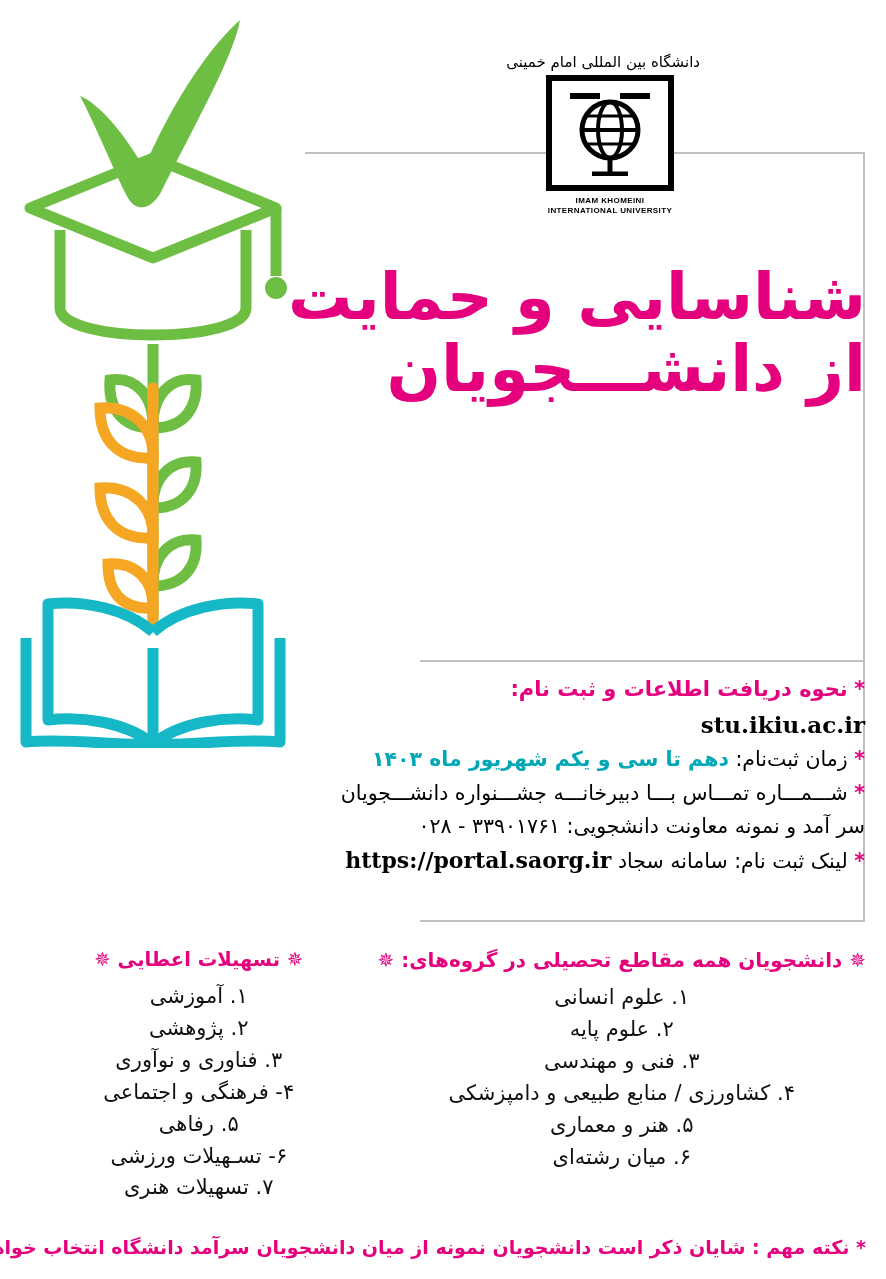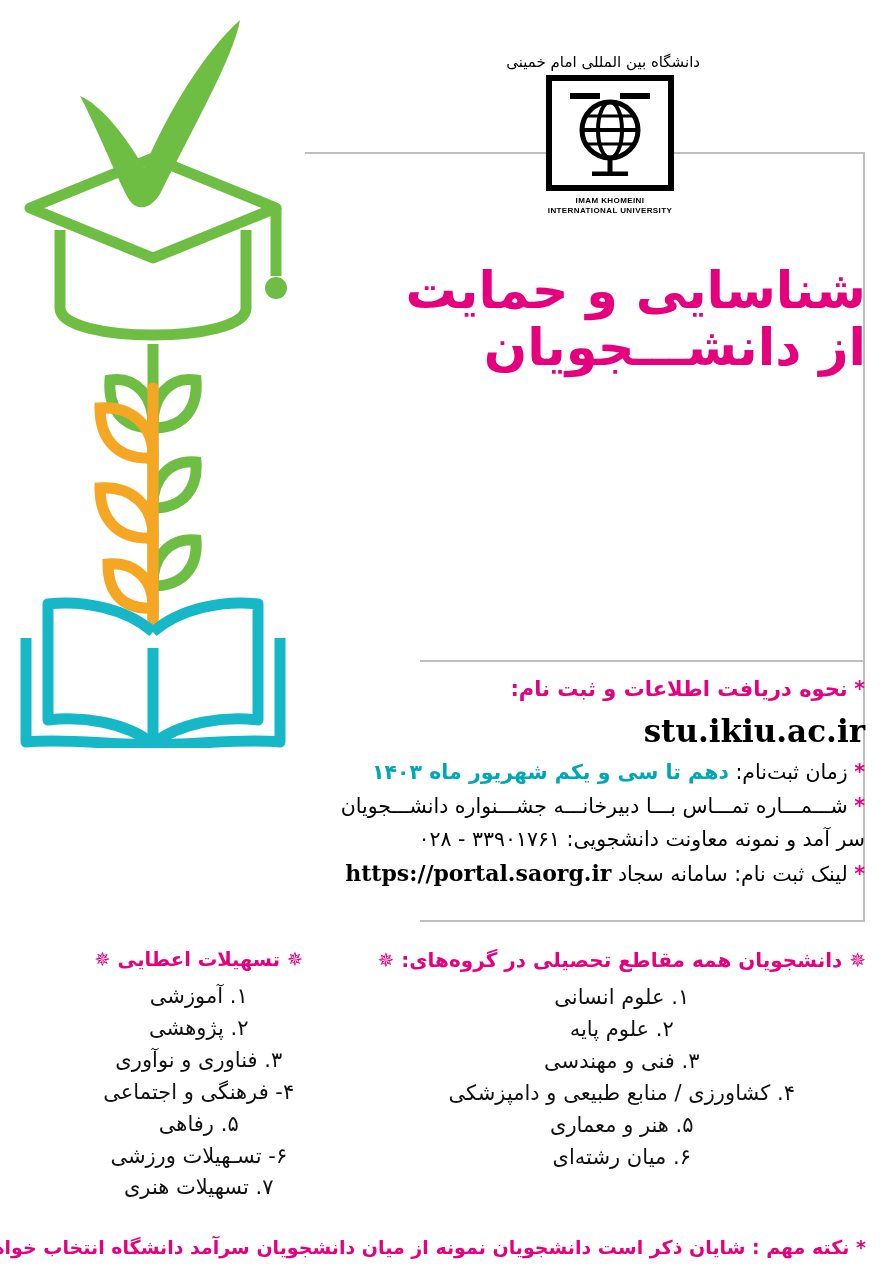--- a/index.html
+++ b/index.html
@@ -111,21 +111,21 @@
   
   .title {
     position: absolute;
     left: 300px;
     top: 262px;
     width: 566px;
     text-align: right;
     direction: rtl;
     color: #e5007d;
     font-weight: bold;
-    font-size: 51px;
+    font-size: 64px;
     line-height: 1.12;
     letter-spacing: -1px;
   }
   .title .l { display: block; white-space: nowrap; }
 
   
   .info {
     position: absolute;
     left: 300px;
     top: 672px;
@@ -143,21 +143,21 @@
     direction: ltr;
     unicode-bidi: embed;
     display: inline-block;
     font-family: "DejaVu Serif", "Liberation Serif", serif;
     font-weight: bold;
     font-size: 22px;
   }
   .info .link-line {
     font-family: "DejaVu Serif", "Liberation Serif", serif;
     font-weight: bold;
-    font-size: 31px;
+    font-size: 23px;
     direction: ltr;
     text-align: right;
   }
   .info .heading {
     color: #e5007d;
     font-weight: bold;
     font-size: 21px;
   }
 
   

